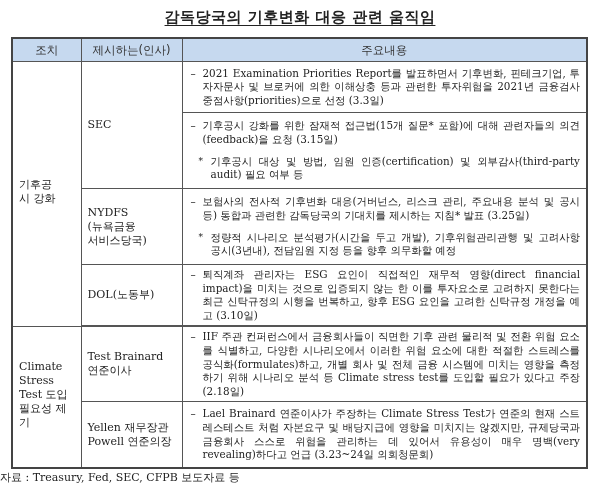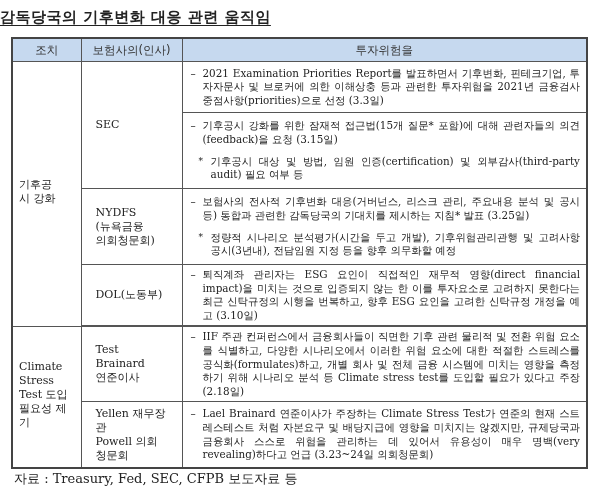--- a/index.html
+++ b/index.html
@@ -1,52 +1,52 @@
 <!DOCTYPE html>
 <html><head>
 <meta charset="utf-8">
 <style>
   html, body { margin:0; padding:0; background:#ffffff; }
   body { width:600px; height:491px; position:relative; overflow:hidden;
          font-family:"DejaVu Serif","Liberation Serif",serif; color:#222; }
-  .title { position:absolute; left:0; width:600px; top:8px; 
+  .title { position:absolute; left:0; width:600px; top:8px; text-align:center;
            font-family:"DejaVu Sans","Liberation Sans",sans-serif; font-weight:bold;
            font-size:15px; letter-spacing:0.5px; }
   .title span { text-decoration:underline; text-underline-offset:3px; }
   table { position:absolute; left:11px; top:37px; width:577px; border-collapse:collapse;
           border:2px solid #444; table-layout:fixed; }
   td, th { border:1px solid #555; vertical-align:middle; padding:0; }
   th { background:#c6d9ef; font-weight:normal; font-size:11.5px; height:22px;
        font-family:"DejaVu Sans","Liberation Sans",sans-serif; color:#333; }
   .c1 { width:69px; } .c2 { width:101px; }
   .cat { font-size:11px; line-height:14px; padding:0 4px 4px 6px; }
-  .agency { font-size:11px; line-height:14px; padding:0 14px; }
+  .agency { font-size:11px; line-height:14px; padding:0 6px; }
   .content { font-size:10.4px; line-height:13.6px; padding:3px 6px 3px 8px; text-align:justify; }
   .item { position:relative; padding-left:12px; }
   .item .mark { position:absolute; left:0; top:0; }
   .note { position:relative; padding-left:20px; margin-top:8px; }
   .note .mark { position:absolute; left:8px; top:0; font-size:9px; }
-  .source { position:absolute; left:14px; top:470px; font-size:13px; }
+  .source { position:absolute; left:0; top:470px; font-size:11px; }
 </style>
 </head>
 <body>
 
 <div class="title"><span>감독당국의 기후변화 대응 관련 움직임</span></div>
 
 <table>
   <colgroup>
       <col class="c1">
       <col class="c2">
       <col>
     </colgroup>
   <tbody>
       <tr>
     <th>조치</th>
-    <th>보험사의(인사)</th>
-    <th>투자위험을</th>
+    <th>제시하는(인사)</th>
+    <th>주요내용</th>
   </tr>
 
   <tr style="height:51px;">
     <td class="cat" rowspan="5" style="padding-right:18px;">기후공시 강화</td>
     <td class="agency" rowspan="2">SEC</td>
     <td class="content">
       <div class="item"><span class="mark">–</span><span>2021 Examination Priorities Report를 발표하면서 기후변화, 핀테크기업, 투자자문사 및 브로커에 의한 이해상충 등과 관련한 투자위험을 2021년 금융검사 중점사항(priorities)으로 선정 (3.3일)</span></div>
     </td>
   </tr>
 
@@ -54,21 +54,21 @@
     <td class="content">
       <div class="item"><span class="mark">–</span><span>기후공시 강화를 위한 잠재적 접근법(15개 질문* 포함)에 대해 관련자들의 의견(feedback)을 요청 (3.15일)</span></div>
       <div class="note"><span class="mark">*</span><span>기후공시 대상 및 방법, 임원 인증(certification) 및 외부감사(third-party audit) 필요 여부 등</span></div>
     </td>
   </tr>
 
   <tr style="height:76px;">
     <td class="agency">
       <div>NYDFS</div>
       <div>(뉴욕금융</div>
-      <div>의회청문회)</div>
+      <div>서비스당국)</div>
     </td>
     <td class="content">
       <div class="item"><span class="mark">–</span><span>보험사의 전사적 기후변화 대응(거버넌스, 리스크 관리, 주요내용 분석 및 공시 등) 통합과 관련한 감독당국의 기대치를 제시하는 지침* 발표 (3.25일)</span></div>
       <div class="note"><span class="mark">*</span><span>정량적 시나리오 분석평가(시간을 두고 개발), 기후위험관리관행 및 고려사항 공시(3년내), 전담임원 지정 등을 향후 의무화할 예정</span></div>
     </td>
   </tr>
 
   <tr style="height:61px;">
     <td class="agency">DOL(노동부)</td>
     <td class="content">
@@ -87,21 +87,21 @@
       <div>연준이사</div>
     </td>
     <td class="content">
       <div class="item"><span class="mark">–</span><span>IIF 주관 컨퍼런스에서 금융회사들이 직면한 기후 관련 물리적 및 전환 위험 요소를 식별하고, 다양한 시나리오에서 이러한 위험 요소에 대한 적절한 스트레스를 공식화(formulates)하고, 개별 회사 및 전체 금융 시스템에 미치는 영향을 측정하기 위해 시나리오 분석 등 Climate stress test를 도입할 필요가 있다고 주장 (2.18일)</span></div>
     </td>
   </tr>
 
   <tr style="height:66px;">
     <td class="agency">
       <div>Yellen 재무장관</div>
-      <div>Powell 의회청문회</div>
+      <div>Powell 연준의장</div>
     </td>
     <td class="content">
       <div class="item"><span class="mark">–</span><span>Lael Brainard 연준이사가 주장하는 Climate Stress Test가 연준의 현재 스트레스테스트 처럼 자본요구 및 배당지급에 영향을 미치지는 않겠지만, 규제당국과 금융회사 스스로 위험을 관리하는 데 있어서 유용성이 매우 명백(very revealing)하다고 언급 (3.23~24일 의회청문회)</span></div>
     </td>
   </tr>
 </tbody>
   </table>
 
 <div class="source">자료 : Treasury, Fed, SEC, CFPB 보도자료 등</div>
 

